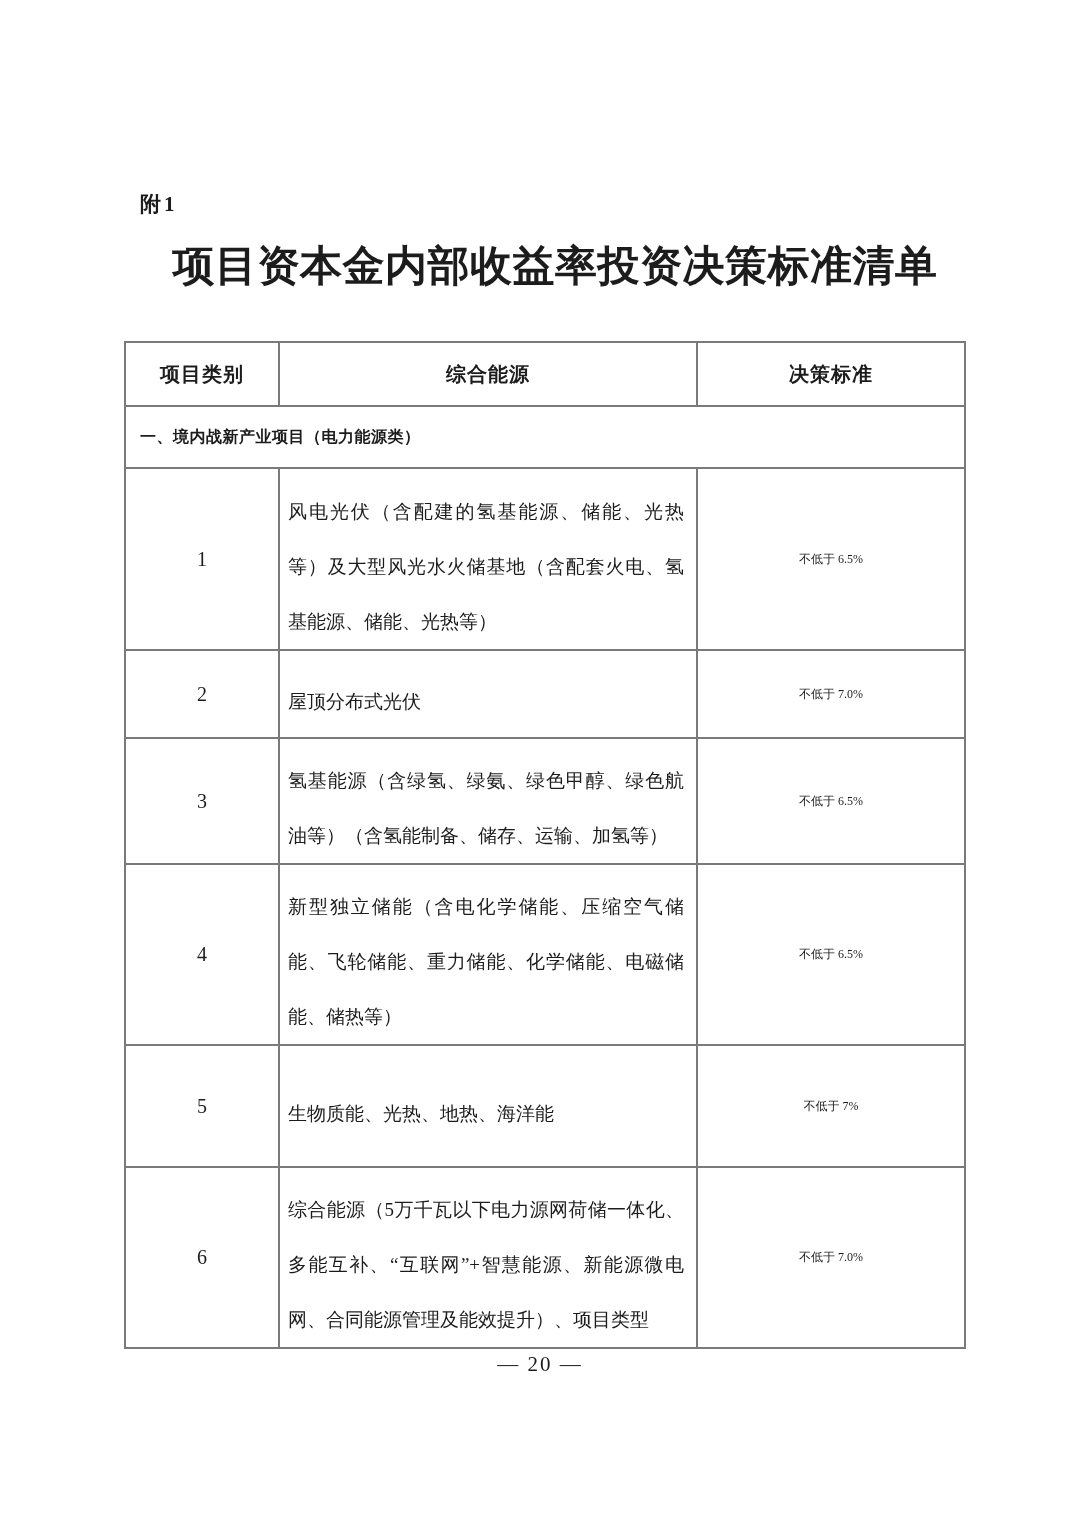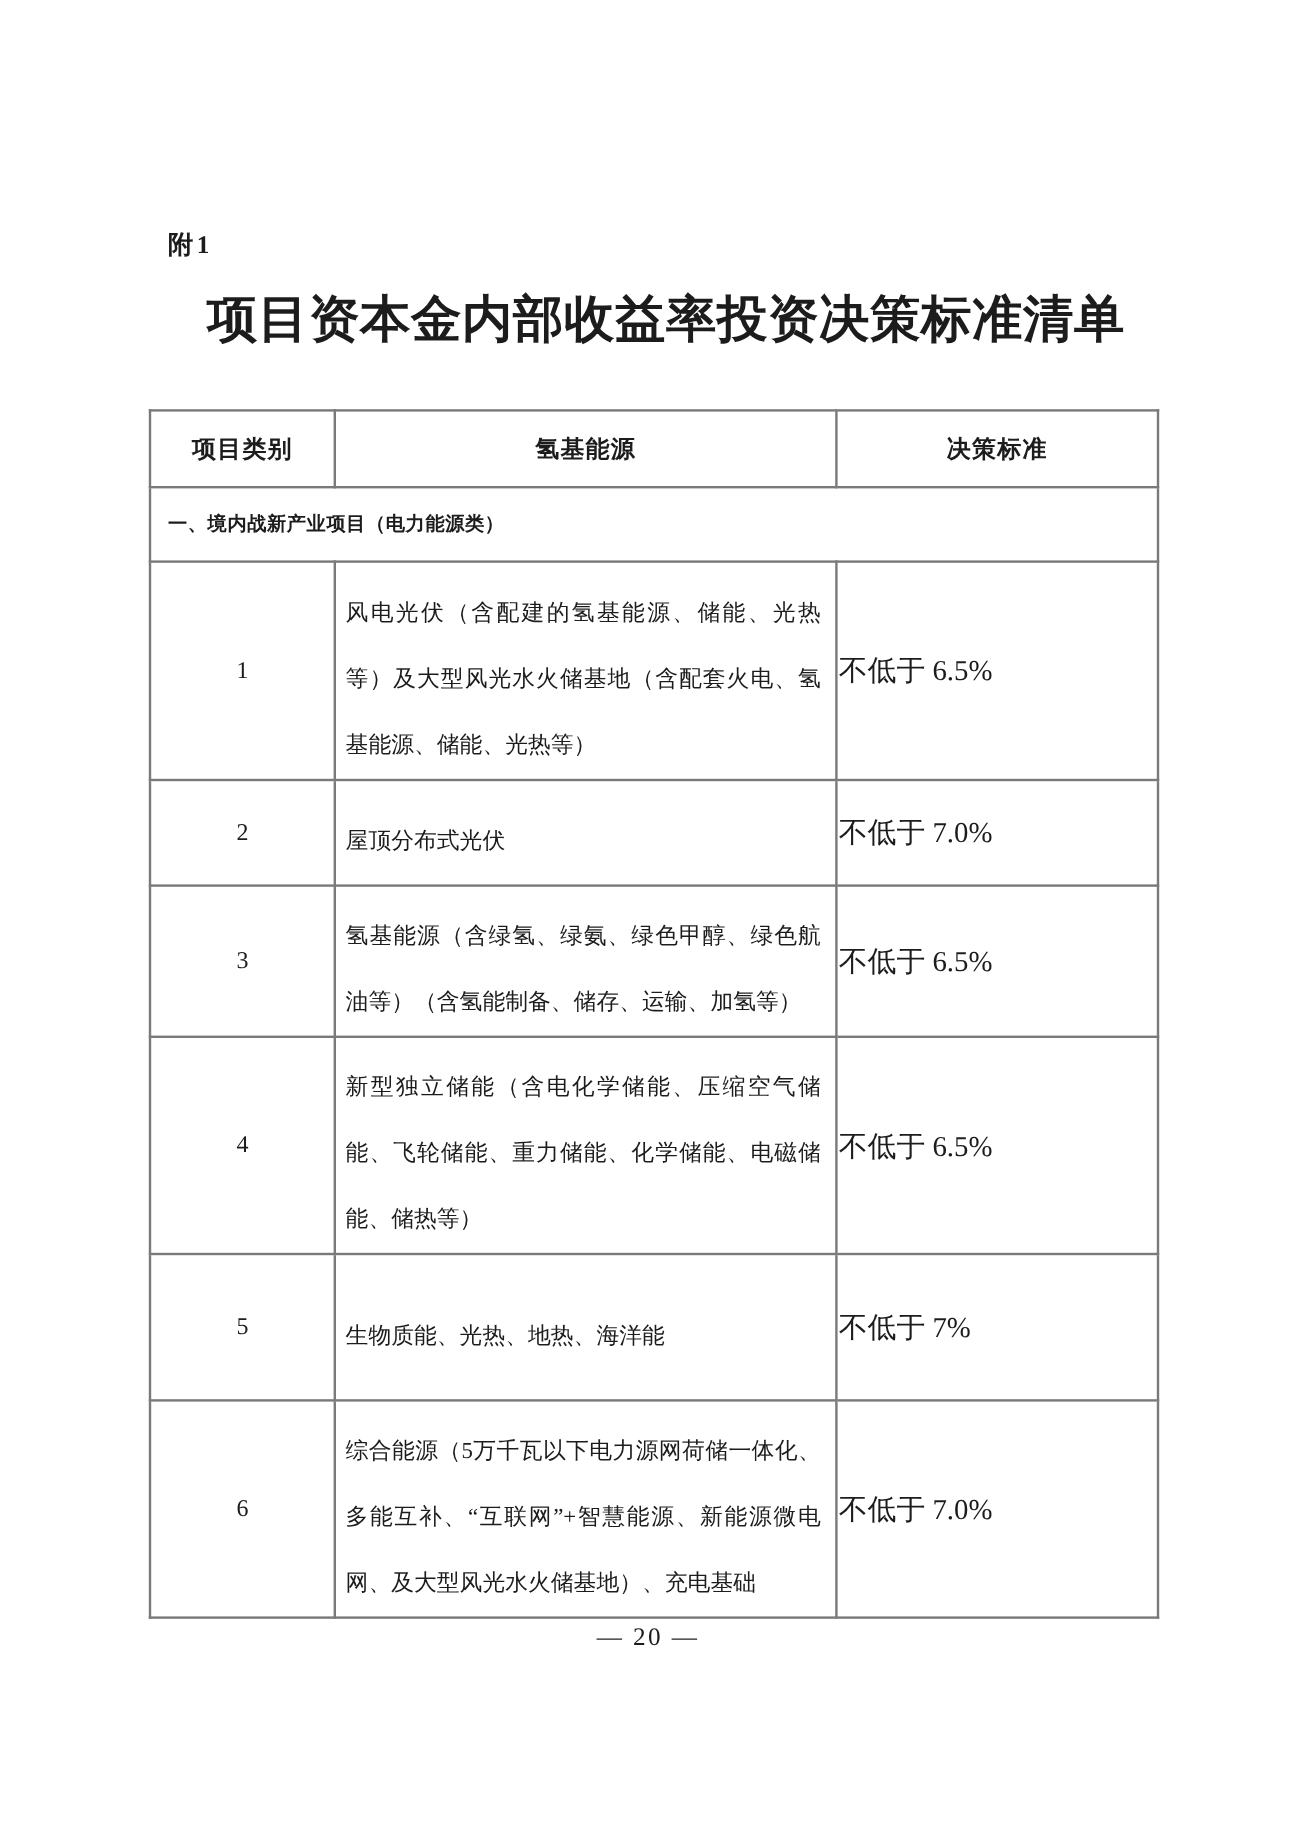--- a/index.html
+++ b/index.html
@@ -69,22 +69,22 @@
     text-align: center;
     font-size: 20px;
   }
   td.cell-type {
     font-size: 19px;
     line-height: 55px;
     text-align: justify;
     padding: 14px 12px 0 8px;
   }
   td.cell-standard {
-    text-align: left;
-    font-size: 24px;
+    text-align: center;
+    font-size: 12px;
     border-radius: 24px;
   }
   tr.h-header  { height: 64px; padding-left: 36px; }
   tr.h-section { height: 62px; }
   tr.h-r1 { height: 182px; }
   tr.h-r2 { height: 88px; }
   tr.h-r3 { height: 120px; }
   tr.h-r4 { height: 172px; }
   tr.h-r5 { height: 122px; }
   tr.h-r6 { height: 175px; }
@@ -110,21 +110,21 @@
 
   <table class="doc-table">
     <colgroup>
       <col style="width:154px">
       <col style="width:418px">
       <col style="width:268px">
     </colgroup>
     <tbody>
       <tr class="h-header">
         <th class="col-header">项目类别</th>
-        <th class="col-header">氢基能源</th>
+        <th class="col-header">综合能源</th>
         <th class="col-header">决策标准</th>
       </tr>
       <tr class="h-section">
         <td class="section-cell" colspan="3">一、境内战新产业项目（电力能源类）</td>
       </tr>
       <tr class="h-r1">
         <td class="cell-no">1</td>
         <td class="cell-type">风电光伏（含配建的氢基能源、储能、光热等）及大型风光水火储基地（含配套火电、氢基能源、储能、光热等）</td>
         <td class="cell-standard">不低于 6.5%</td>
       </tr>
@@ -143,21 +143,21 @@
         <td class="cell-type">新型独立储能（含电化学储能、压缩空气储能、飞轮储能、重力储能、化学储能、电磁储能、储热等）</td>
         <td class="cell-standard">不低于 6.5%</td>
       </tr>
       <tr class="h-r5">
         <td class="cell-no">5</td>
         <td class="cell-type">生物质能、光热、地热、海洋能</td>
         <td class="cell-standard">不低于 7%</td>
       </tr>
       <tr class="h-r6">
         <td class="cell-no">6</td>
-        <td class="cell-type">综合能源（5万千瓦以下电力源网荷储一体化、多能互补、“互联网”+智慧能源、新能源微电网、及大型风光水火储基地）、充电基础</td>
+        <td class="cell-type">综合能源（5万千瓦以下电力源网荷储一体化、多能互补、“互联网”+智慧能源、新能源微电网、合同能源管理及能效提升）、项目类型</td>
         <td class="cell-standard">不低于 7.0%</td>
       </tr>
     </tbody>
   </table>
 
   <div class="page-number">— 20 —</div>
 
 </div>
 
 </body></html>

